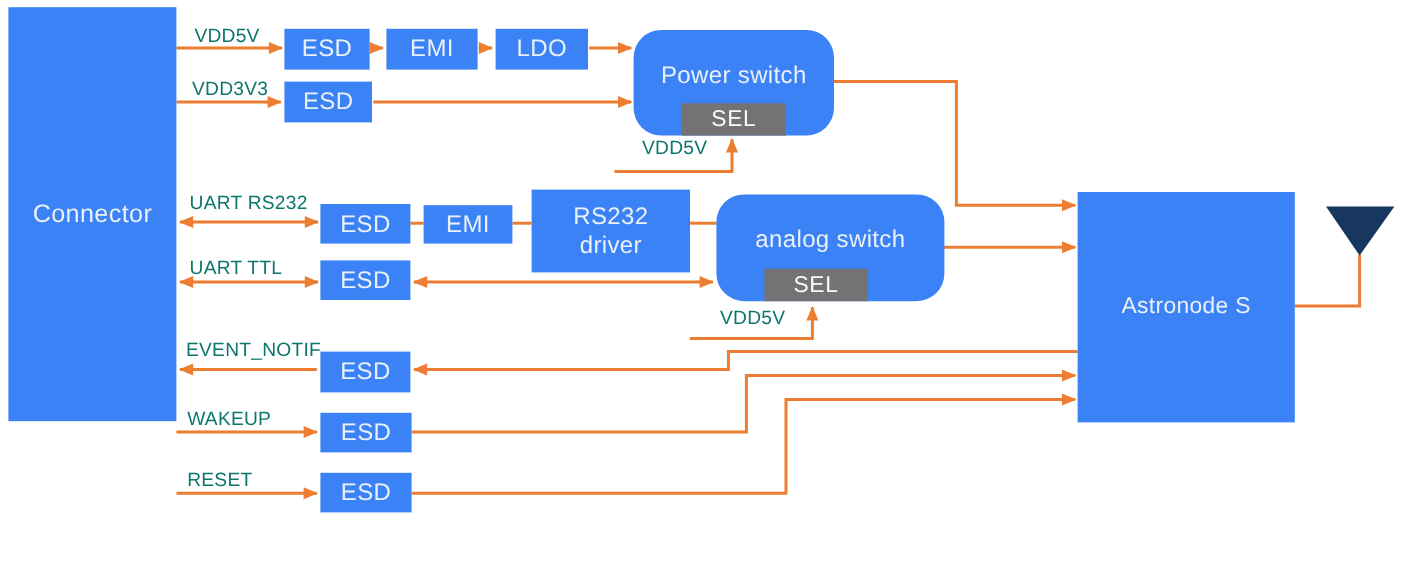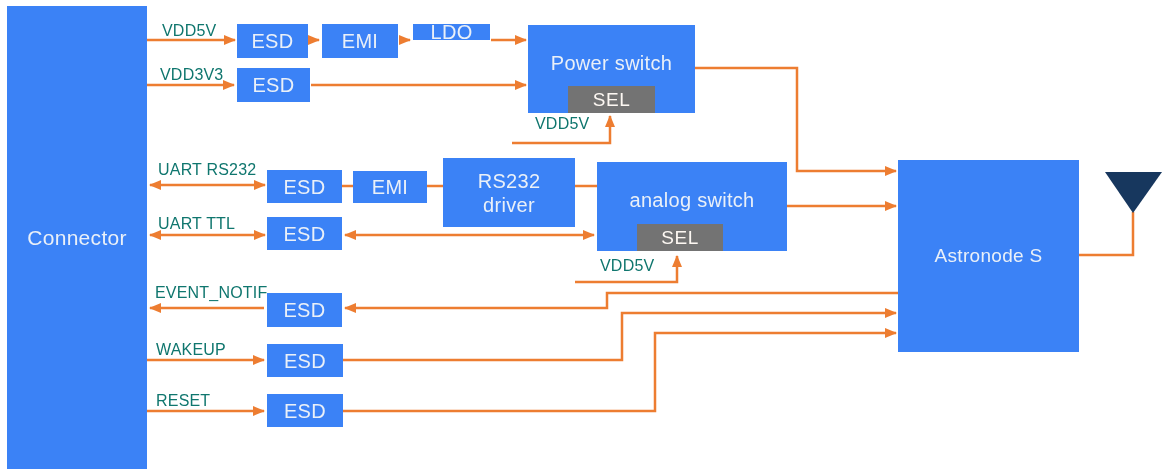--- a/index.html
+++ b/index.html
@@ -12,21 +12,21 @@
   }
   #wires{position:absolute;left:0;top:0;z-index:0;}
   .block{
     position:absolute;
     background:#3b82f6;
     color:#EAF0F8;
     display:flex;align-items:center;justify-content:center;
     font-size:20px;letter-spacing:0.3px;
     z-index:2;text-align:center;line-height:1.2;
   }
-  .block.toplabel{align-items:flex-start;}
+  .block.toplabel{align-items:flex-start;border-radius:23px;}
   .block.toplabel .blabel{margin-top:26px;}
   .sel{
     position:absolute;
     background:#737373;
     color:#FDF8F3;
     display:flex;align-items:center;justify-content:center;
     font-size:19px;letter-spacing:0.5px;
     z-index:3;
   }
   .siglabel{
@@ -81,25 +81,25 @@
   <div class="siglabel" style="left:162px;top:22px">VDD5V</div>
   <div class="siglabel" style="left:160px;top:66px">VDD3V3</div>
   <div class="siglabel" style="left:158px;top:161px">UART RS232</div>
   <div class="siglabel" style="left:158px;top:215px">UART TTL</div>
   <div class="siglabel" style="left:155px;top:284px">EVENT_NOTIF</div>
   <div class="siglabel" style="left:156px;top:341px">WAKEUP</div>
   <div class="siglabel" style="left:156px;top:392px">RESET</div>
   <div class="siglabel" style="left:535px;top:115px">VDD5V</div>
   <div class="siglabel" style="left:600px;top:257px">VDD5V</div>
 
-  <div class="block" style="left:7px;top:6px;width:140px;height:463px;font-size:21px">Connector</div>
+  <div class="block" style="left:7px;top:6px;width:140px;height:345px;font-size:21px">Connector</div>
 
   <div class="block" style="left:237px;top:24px;width:71px;height:34px">ESD</div>
   <div class="block" style="left:322px;top:24px;width:76px;height:34px">EMI</div>
-  <div class="block" style="left:413px;top:24px;width:77px;height:16px">LDO</div>
+  <div class="block" style="left:413px;top:24px;width:77px;height:34px">LDO</div>
 
   <div class="block toplabel" style="left:528px;top:25px;width:167px;height:88px">
     <span class="blabel">Power switch</span>
   </div>
   <div class="sel" style="left:568px;top:86px;width:87px;height:27px">SEL</div>
 
   <div class="block" style="left:237px;top:68px;width:73px;height:34px">ESD</div>
 
   <div class="block" style="left:267px;top:170px;width:75px;height:33px">ESD</div>
   <div class="block" style="left:353px;top:171px;width:74px;height:32px">EMI</div>

